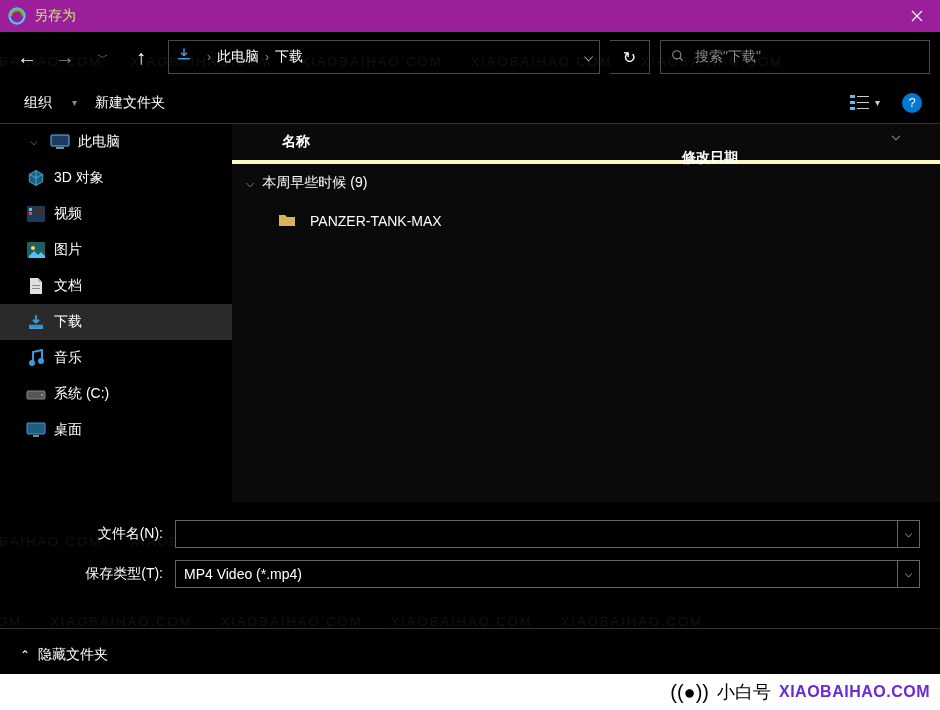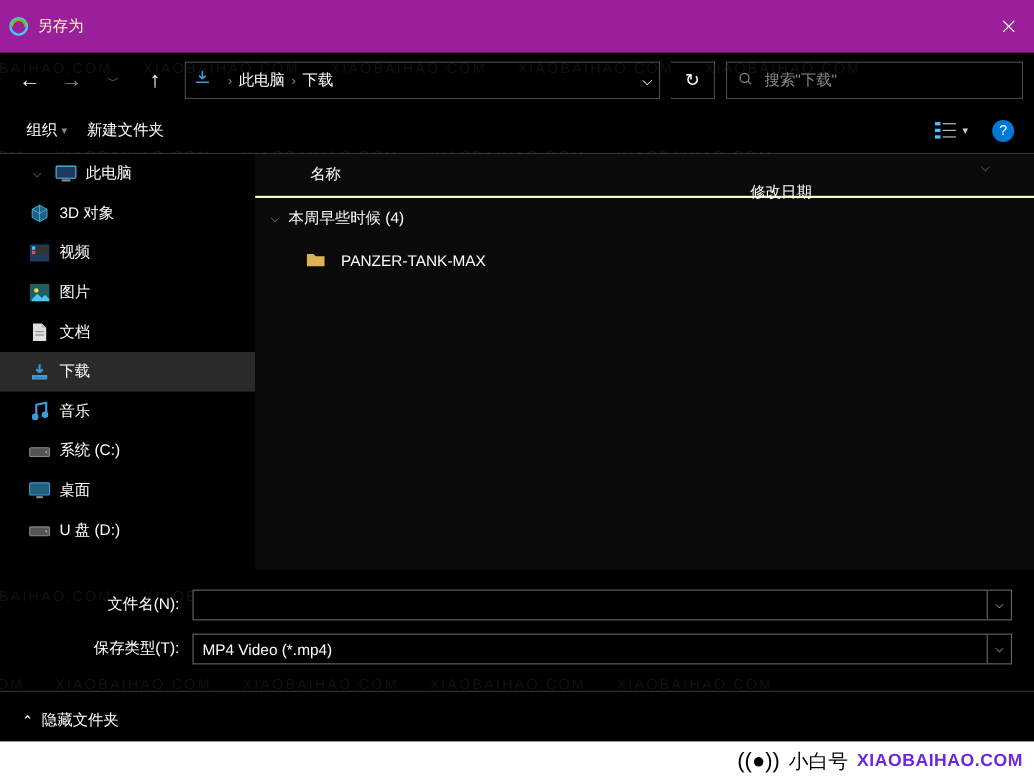--- a/index.html
+++ b/index.html
@@ -1,53 +1,53 @@
 <!DOCTYPE html>
 <html><head>
 <meta charset="utf-8">
 <style>
 * { margin:0; padding:0; box-sizing:border-box; font-family:"Segoe UI","Microsoft YaHei",sans-serif; }
 body { background:#000; width:940px; height:710px; overflow:hidden; position:relative; }
 
-.titlebar { height:48px; background:#9b1e9b; display:flex; align-items:center; color:#fef9c3; }
+.titlebar { height:32px; background:#9b1e9b; display:flex; align-items:center; color:#bef264; }
 .titlebar .edge-icon { width:34px; display:flex; align-items:center; justify-content:center; }
 .titlebar .title { font-size:14px; }
 .titlebar .close { margin-left:auto; width:46px; height:34px; display:flex; align-items:center; justify-content:center; font-size:16px; }
 
 .nav-row { height:50px; display:flex; align-items:center; padding:0 10px; gap:4px; background:#000; }
 .nav-btn { width:34px; height:34px; display:flex; align-items:center; justify-content:center; color:#888; font-size:20px; }
 .nav-btn.enabled { color:#fff; }
 .addr-bar { flex:1; height:34px; border:1px solid #4a4a4a; background:#000; display:flex; align-items:center; padding:0 6px; margin:0 6px; }
 .addr-bar .path-icon { color:#3a9bdc; margin-right:8px; }
 .addr-bar .crumb { color:#fff; font-size:14px; }
 .addr-bar .sep { color:#888; margin:0 6px; font-size:12px; }
 .addr-bar .drop { margin-left:auto; color:#fff; font-size:12px; }
 .refresh-btn { width:40px; height:34px; border:1px solid #4a4a4a; border-left:none; display:flex; align-items:center; justify-content:center; color:#fff; font-size:16px; margin-right:6px; }
 .search-box { width:270px; height:34px; border:1px solid #4a4a4a; background:#000; display:flex; align-items:center; padding:0 10px; color:#888; font-size:14px; gap:10px; }
 
 .toolbar { height:42px; border-bottom:1px solid #333; display:flex; align-items:center; padding:0 18px; color:#fff; font-size:14px; gap:6px; }
-.toolbar .tb-item { display:flex; align-items:center; gap:4px; padding:4px 6px; }
+.toolbar .tb-item { display:flex; align-items:center; gap:20px; padding:4px 6px; }
 .toolbar .spacer { flex:1; }
 .toolbar .view-btn { display:flex; align-items:center; gap:4px; color:#fff; }
 .toolbar .help { width:20px; height:20px; border-radius:50%; background:#0078d4; color:#fff; display:flex; align-items:center; justify-content:center; font-size:13px; margin-left:16px; }
 
 .main { display:flex; height:378px; background:#000; }
 .sidebar { width:232px; background:#000; overflow-y:auto; position:relative; }
 .sidebar::-webkit-scrollbar { width:18px; }
 .sidebar::-webkit-scrollbar-track { background:#1a1a1a; }
 .sidebar::-webkit-scrollbar-thumb { background:#4a4a4a; }
 .tree-item { display:flex; align-items:center; height:36px; color:#fff; font-size:14px; padding-left:16px; gap:8px; }
 .tree-item.root { padding-left:30px; font-weight:400; }
 .tree-item.child { padding-left:26px; }
 .tree-item.selected { background:#2a2a2a; }
 .tree-item .exp { width:12px; color:#888; font-size:10px; }
 .tree-item .icon { width:20px; display:flex; align-items:center; justify-content:center; }
 
 .content { flex:1; background:#0a0a0a; display:flex; flex-direction:column; position:relative; }
-.columns { height:40px; display:flex; align-items:center; border-bottom:2px solid #fef9c3; color:#fff; font-size:14px; }
+.columns { height:40px; display:flex; align-items:center; border-bottom:4px solid #fef9c3; color:#fff; font-size:14px;font-weight:bold; }
 .columns .col-name { padding-left:50px; width:450px; display:flex; align-items:center; gap:6px; }
 .columns .col-date { flex:1; display:flex; align-items:center; gap:6px;margin-top:32px; }
 .columns .sort-arrow { position:absolute; right:40px; top:6px; color:#888; font-size:11px; }
 
 .group-row { height:38px; display:flex; align-items:center; padding-left:14px; color:#fff; font-size:14px; gap:8px; }
 .group-row .exp { color:#888; font-size:11px; }
 .file-row { height:38px; display:flex; align-items:center; color:#fff; font-size:14px; }
 .file-row .fname { padding-left:46px; width:450px; display:flex; align-items:center; gap:14px;text-align:right; }
 .file-row .folder-icon { color:#d9b35a; }
 .file-row .fdate { flex:1; }
@@ -241,45 +241,36 @@
         </div>
         <div class="tree-item child">
           <span class="icon">
             <svg width="20" height="16" viewBox="0 0 20 16">
               <rect x="1" y="1" width="18" height="11" rx="1" fill="#1e5f7f" stroke="#3a9bdc"></rect>
               <rect x="7" y="13" width="6" height="2" fill="#888"></rect>
             </svg>
           </span>
           <span>桌面</span>
         </div>
-        <div class="tree-item child">
-          <span class="icon">
-            <svg width="20" height="14" viewBox="0 0 20 14">
-              <rect x="1" y="4" width="18" height="8" rx="1" fill="#555" stroke="#888"></rect>
-              <circle cx="16" cy="8" r="1" fill="#4fc3f7"></circle>
-            </svg>
-          </span>
-          <span>U 盘 (D:)</span>
-        </div>
       </div>
   </div>
 
   <div class="content">
     <div class="columns">
       <div class="col-name">
         <span>名称</span>
       </div>
       <div class="col-date">
         <span>修改日期</span>
       </div>
       <span class="sort-arrow">⌵</span>
     </div>
     <div class="group-row">
       <span class="exp">⌵</span>
-      <span>本周早些时候 (4)</span>
+      <span>本周早些时候 (9)</span>
     </div>
     <div class="file-row">
       <div class="fname">
         <span class="folder-icon">
           <svg width="18" height="14" viewBox="0 0 18 14">
               <path d="M1 2h6l2 2h8v9H1z" fill="#d9b35a"></path>
             </svg>
         </span>
         <span>PANZER-TANK-MAX</span>
       </div>

